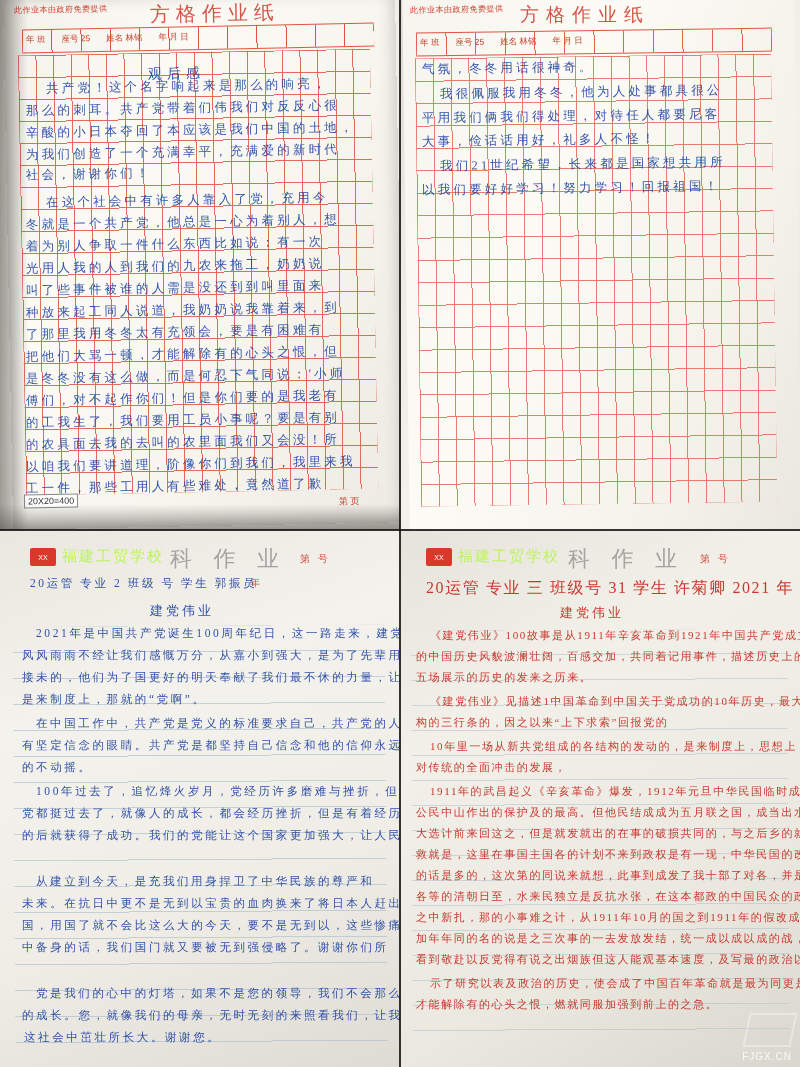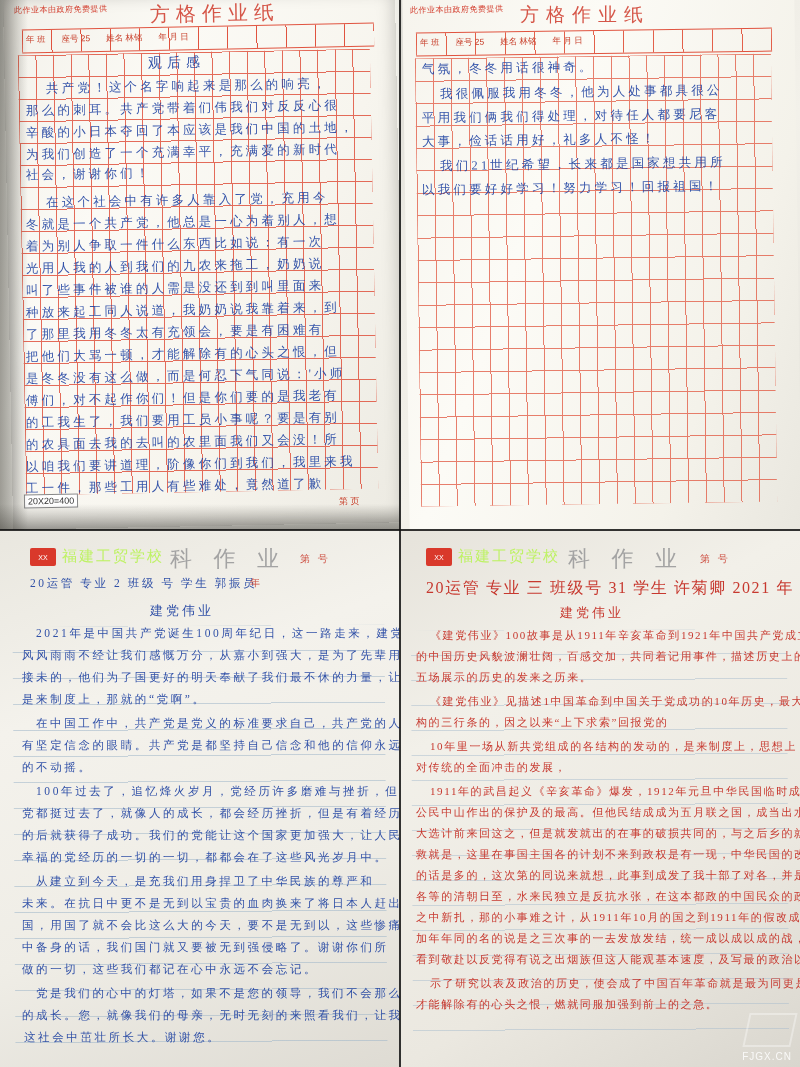--- a/index.html
+++ b/index.html
@@ -119,21 +119,21 @@
       <span>年    班</span>
       <span>座号  25</span>
       <span>姓名  林铭</span>
       <span>年    月    日</span>
     </div>
 
     <div class="grid-wrap">
       <div class="grid"></div>
     </div>
 
-    <div class="ink" style="left:148px;top:56px;font-size:14px;letter-spacing:5px;transform:rotate(-1deg);">观后感</div>
+    <div class="ink" style="left:148px;top:67px;font-size:14px;letter-spacing:5px;transform:rotate(-1deg);">观后感</div>
     <div class="ink" style="left:46px;top:80px;transform:rotate(-1deg);">共产党！这个名字响起来是那么的响亮，</div>
     <div class="ink" style="left:26px;top:102px;transform:rotate(-1deg);">那么的刺耳。共产党带着们伟我们对反反心很</div>
     <div class="ink" style="left:26px;top:124px;transform:rotate(-1deg);">辛酸的小日本夺回了本应该是我们中国的土地，</div>
     <div class="ink" style="left:26px;top:146px;transform:rotate(-1deg);">为我们创造了一个充满幸平，充满爱的新时代</div>
     <div class="ink" style="left:26px;top:168px;transform:rotate(-1deg);">社会，谢谢你们！</div>
     <div class="ink" style="left:46px;top:194px;transform:rotate(-1deg);">在这个社会中有许多人靠入了党，充用今</div>
     <div class="ink" style="left:26px;top:216px;transform:rotate(-1deg);">冬就是一个共产党，他总是一心为着别人，想</div>
     <div class="ink" style="left:26px;top:238px;transform:rotate(-1deg);">着为别人争取一件什么东西比如说：有一次</div>
     <div class="ink" style="left:26px;top:260px;transform:rotate(-1deg);">光用人我的人到我们的九农来拖工，奶奶说</div>
     <div class="ink" style="left:26px;top:282px;transform:rotate(-1deg);">叫了些事件被谁的人需是没还到到叫里面来</div>
@@ -198,26 +198,24 @@
     <div class="pen" style="left:36px;top:96px;">2021年是中国共产党诞生100周年纪日，这一路走来，建党的</div>
     <div class="pen" style="left:22px;top:118px;">风风雨雨不经让我们感慨万分，从嘉小到强大，是为了先辈用生</div>
     <div class="pen" style="left:22px;top:140px;">接未的，他们为了国更好的明天奉献了我们最不休的力量，让</div>
     <div class="pen" style="left:22px;top:162px;">是来制度上，那就的“党啊”。</div>
     <div class="pen" style="left:36px;top:186px;">在中国工作中，共产党是党义的标准要求自己，共产党的人，应</div>
     <div class="pen" style="left:22px;top:208px;">有坚定信念的眼睛。共产党是都坚持自己信念和他的信仰永远</div>
     <div class="pen" style="left:22px;top:230px;">的不动摇。</div>
     <div class="pen" style="left:36px;top:254px;">100年过去了，追忆烽火岁月，党经历许多磨难与挫折，但是</div>
     <div class="pen" style="left:22px;top:276px;">党都挺过去了，就像人的成长，都会经历挫折，但是有着经历未</div>
     <div class="pen" style="left:22px;top:298px;">的后就获得了成功。我们的党能让这个国家更加强大，让人民更加</div>
-    <div class="pen" style="left:22px;top:320px;">幸福的党经历的一切的一切，都都会在了这些风光岁月中。</div>
     <div class="pen" style="left:36px;top:344px;">从建立到今天，是充我们用身捍卫了中华民族的尊严和</div>
     <div class="pen" style="left:22px;top:366px;">未来。在抗日中更不是无到以宝贵的血肉换来了将日本人赶出中</div>
     <div class="pen" style="left:22px;top:388px;">国，用国了就不会比这么大的今天，要不是无到以，这些惨痛就</div>
     <div class="pen" style="left:22px;top:410px;">中备身的话，我们国门就又要被无到强侵略了。谢谢你们所</div>
-    <div class="pen" style="left:22px;top:432px;">做的一切，这些我们都记在心中永远不会忘记。</div>
     <div class="pen" style="left:36px;top:456px;">党是我们的心中的灯塔，如果不是您的领导，我们不会那么快</div>
     <div class="pen" style="left:22px;top:478px;">的成长。您，就像我们的母亲，无时无刻的来照看我们，让我们在</div>
     <div class="pen" style="left:24px;top:500px;">这社会中茁壮所长大。谢谢您。</div>
   </div>
 
   <div class="quad q-br">
     <div class="photo br-bg"></div>
     <div class="br-rules"></div>
 
     <div class="logo" style="left:26px;top:18px;">XX</div>

